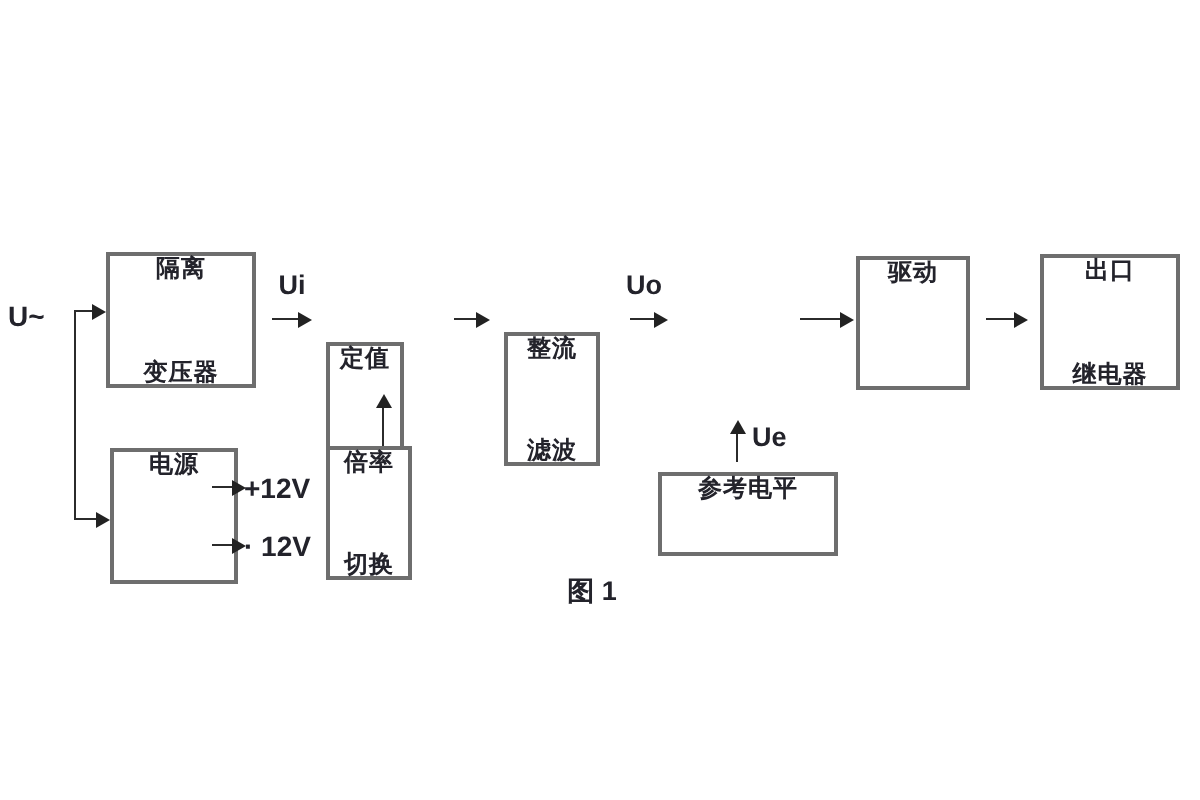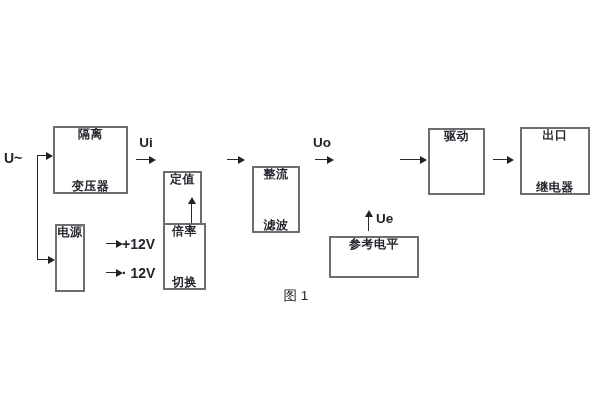--- a/index.html
+++ b/index.html
@@ -19,21 +19,21 @@
   .arr-h i{display:block;}
   .arr-h .line{position:absolute;left:0;right:6px;top:4.2px;border-top:1.6px solid #2b2b2b;}
   .arr-h .head{position:absolute;right:0;top:0.5px;width:0;height:0;
     border-left:7px solid #222222;border-top:4.2px solid transparent;border-bottom:4.2px solid transparent;}
   .arr-v{position:absolute;width:10px;}
   .arr-v i{display:block;}
   .arr-v .line{position:absolute;top:5px;bottom:0;left:4.2px;border-left:1.6px solid #2b2b2b;}
   .arr-v .head{position:absolute;top:0;left:0.5px;width:0;height:0;
     border-bottom:7px solid #222222;border-left:4.2px solid transparent;border-right:4.2px solid transparent;}
   .vline{position:absolute;border-left:1.6px solid #2b2b2b;}
-  .caption{position:absolute;font-size:13.5px;font-weight:400;line-height:1;}
+  .caption{position:absolute;font-size:13.5px;font-weight:700;line-height:1;}
 </style>
 </head>
 <body>
 
 <div class="canvas">
 
   <div class="blk" style="left:53px;top:126px;width:75px;height:68px;">
     <span>隔离</span>
     <span>变压器</span>
   </div>
@@ -51,21 +51,21 @@
 
   <div class="blk" style="left:428px;top:128px;width:57px;height:67px;">
     <span>驱动</span>
   </div>
 
   <div class="blk" style="left:520px;top:127px;width:70px;height:68px;gap:20px;">
     <span>出口</span>
     <span>继电器</span>
   </div>
 
-  <div class="blk" style="left:55px;top:224px;width:30px;height:68px;">
+  <div class="blk" style="left:55px;top:224px;width:64px;height:68px;">
     <span>电源</span>
   </div>
 
   <div class="blk" style="left:163px;top:223px;width:43px;height:67px;">
     <span>倍率</span>
     <span>切换</span>
   </div>
 
   <div class="blk" style="left:329px;top:236px;width:90px;height:42px;">
     <span>参考电平</span>

